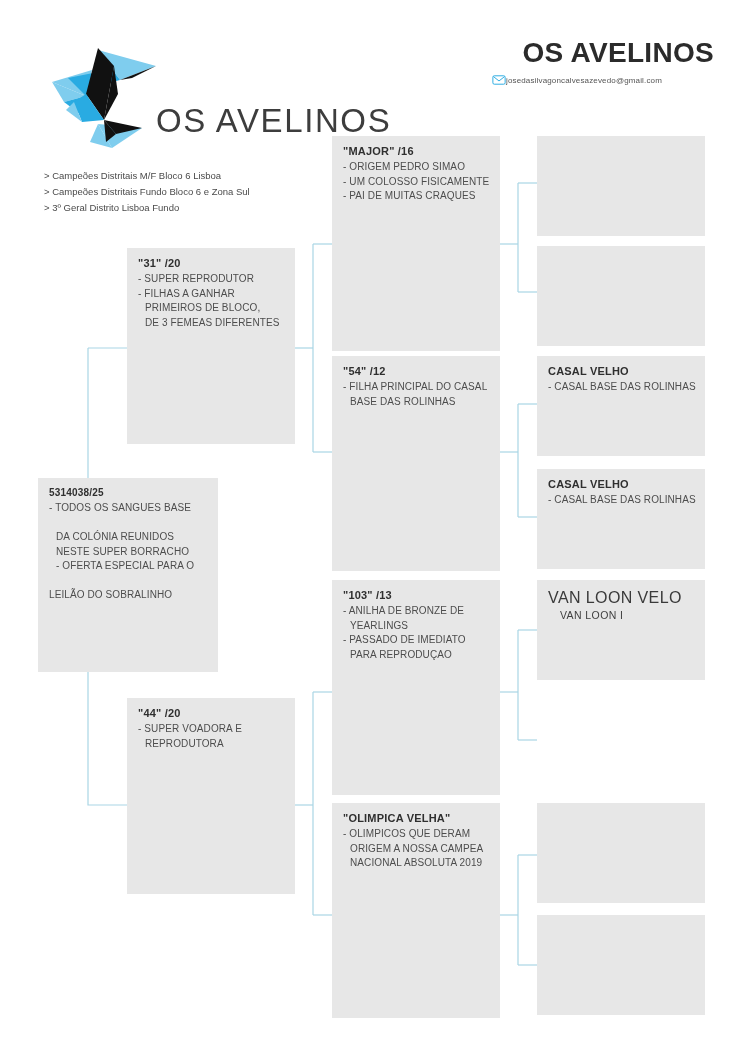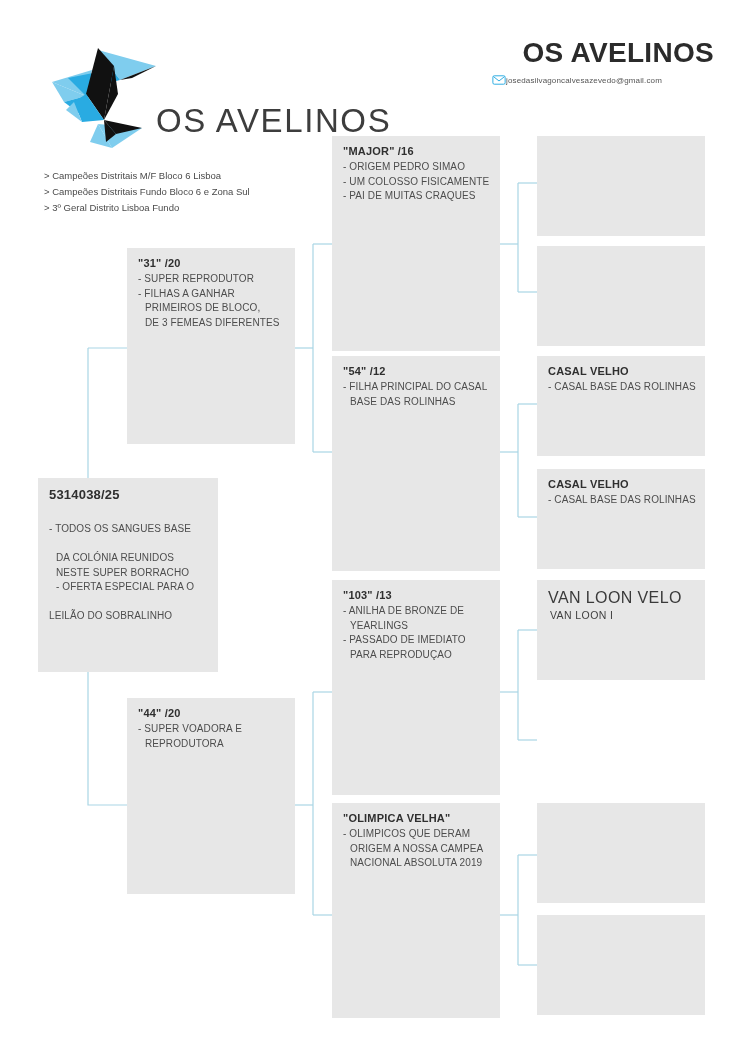--- a/index.html
+++ b/index.html
@@ -62,25 +62,25 @@
   }
   .node .line.ind { padding-left: 7px; }
   .node .line.blank { height: 14.5px; }
 
   
   .node.alt .title {
     font-weight: 400; font-size: 16px; color: #3a3a3a; letter-spacing: .4px;
     margin-bottom: 1px;
   }
   .node.alt .line {
-    font-size: 10.5px; color: #3f3f3f; letter-spacing: .4px; padding-left: 2px;
-  }
-
-  
-  .node.root .title { font-size: 13px; margin-bottom: 20px; }
+    font-size: 10.5px; color: #3f3f3f; letter-spacing: .4px; padding-left: 2px; margin-left: 10px;
+  }
+
+  
+  .node.root .title { font-size: 10px; margin-bottom: 3px; }
 </style>
 </head>
 <body>
 
 <div id="page">
 
   <svg id="wires" viewBox="0 0 750 1060" xmlns="http://www.w3.org/2000/svg">
     <g fill="none" stroke="#a9d6e5" stroke-width="1.2">
 
       <path d="M 88 348 L 88 576 L 88 576"></path>

